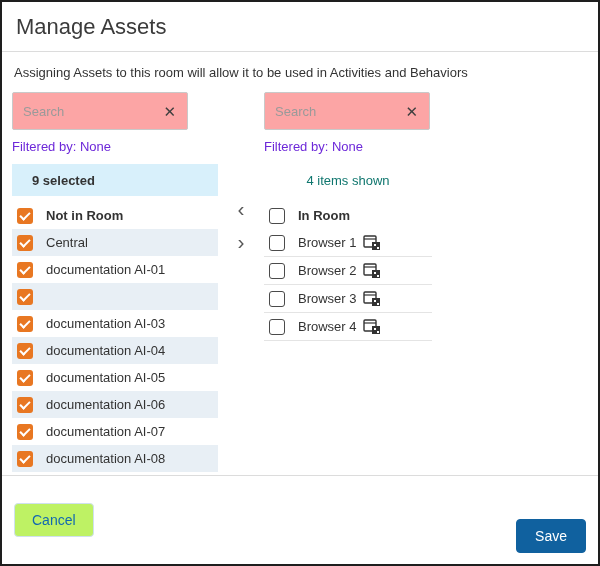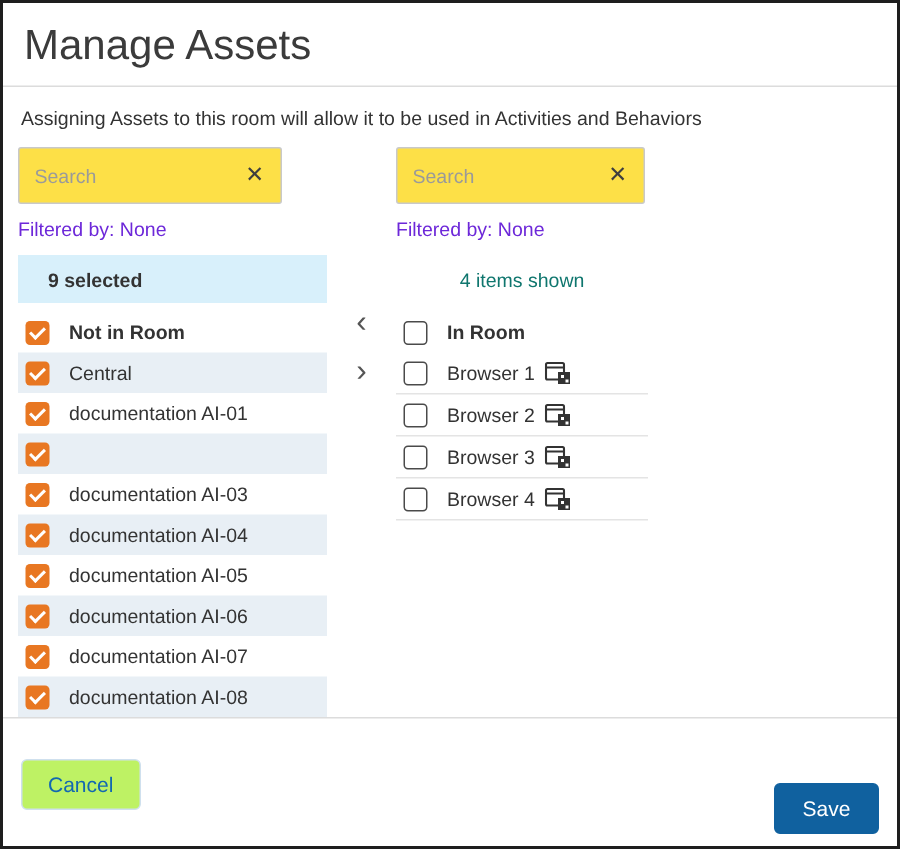--- a/index.html
+++ b/index.html
@@ -8,41 +8,41 @@
 
   .dialog {
     width: 600px; height: 566px;
     border: 2px solid #1e1e1e;
     background: #fff;
     display: flex; flex-direction: column;
     overflow: hidden;
   }
 
   .dlg-header { padding: 12px 14px 11px; border-bottom: 1px solid #dcdcdc; }
-  .dlg-title { font-size: 28px; color: #3b3b3b; font-weight: 400; }
+  .dlg-title { font-size: 22px; color: #3b3b3b; font-weight: 400; }
 
   .dlg-desc { font-size: 13px; color: #333; padding: 13px 12px 6px; }
 
   .content { flex: 1; display: flex; padding: 6px 10px 0; }
 
   .col-left { width: 206px; }
   .col-right { width: 168px; }
 
   .transfer { width: 46px; position: relative; }
   .chev {
     position: absolute; left: 50%; transform: translateX(-50%);
     font-size: 21px; color: #555; cursor: pointer; line-height: 1;
     user-select: none;
   }
   .chev-left  { top: 106px; }
   .chev-right { top: 139px; }
 
   .search-wrap {
     position: relative; height: 38px;
-    border: 1px solid #c9c9c9; border-radius: 2px; background: #fde047;
+    border: 1px solid #c9c9c9; border-radius: 2px; background: #fca5a5;
   }
   .col-left  .search-wrap { width: 176px; }
   .col-right .search-wrap { width: 166px; }
   .search-wrap input {
     border: none; outline: none; width: calc(100% - 32px); height: 100%;
     padding: 0 10px; font-size: 13px; color: #333; background: transparent;
     font-family: "Liberation Sans", sans-serif;
   }
   .search-wrap input::placeholder { color: #9a9a9a; }
   .clear-x {

